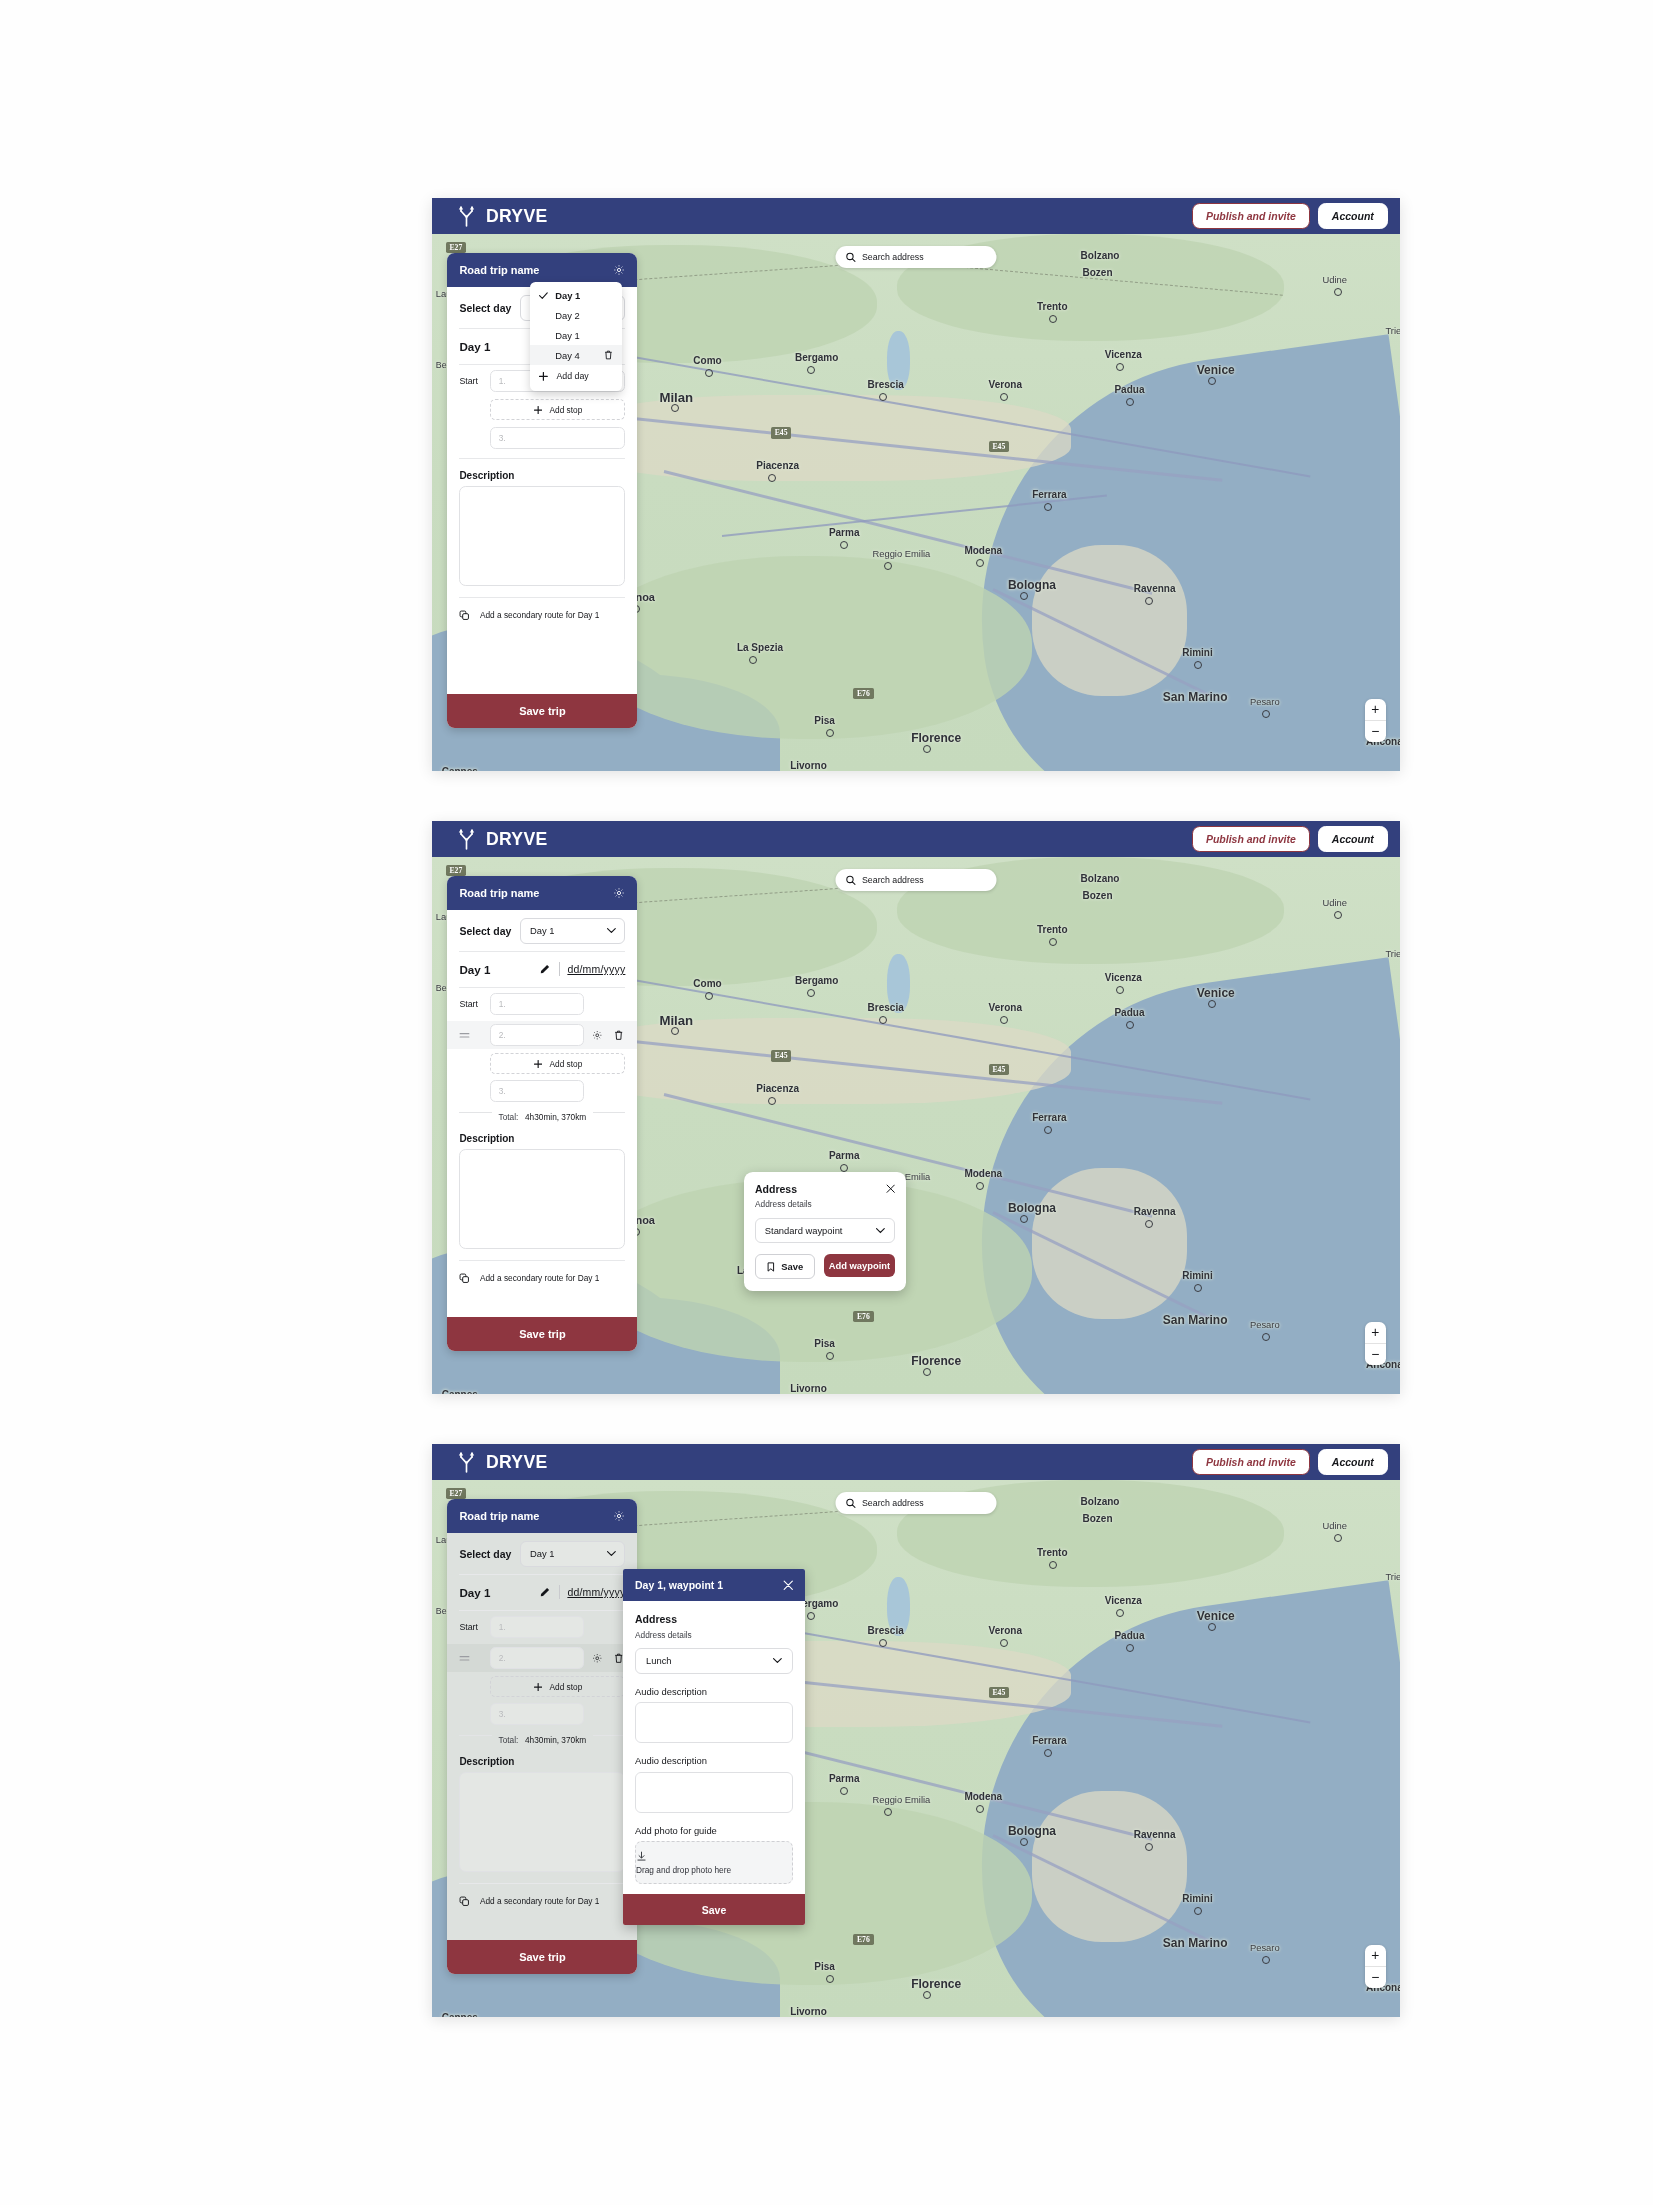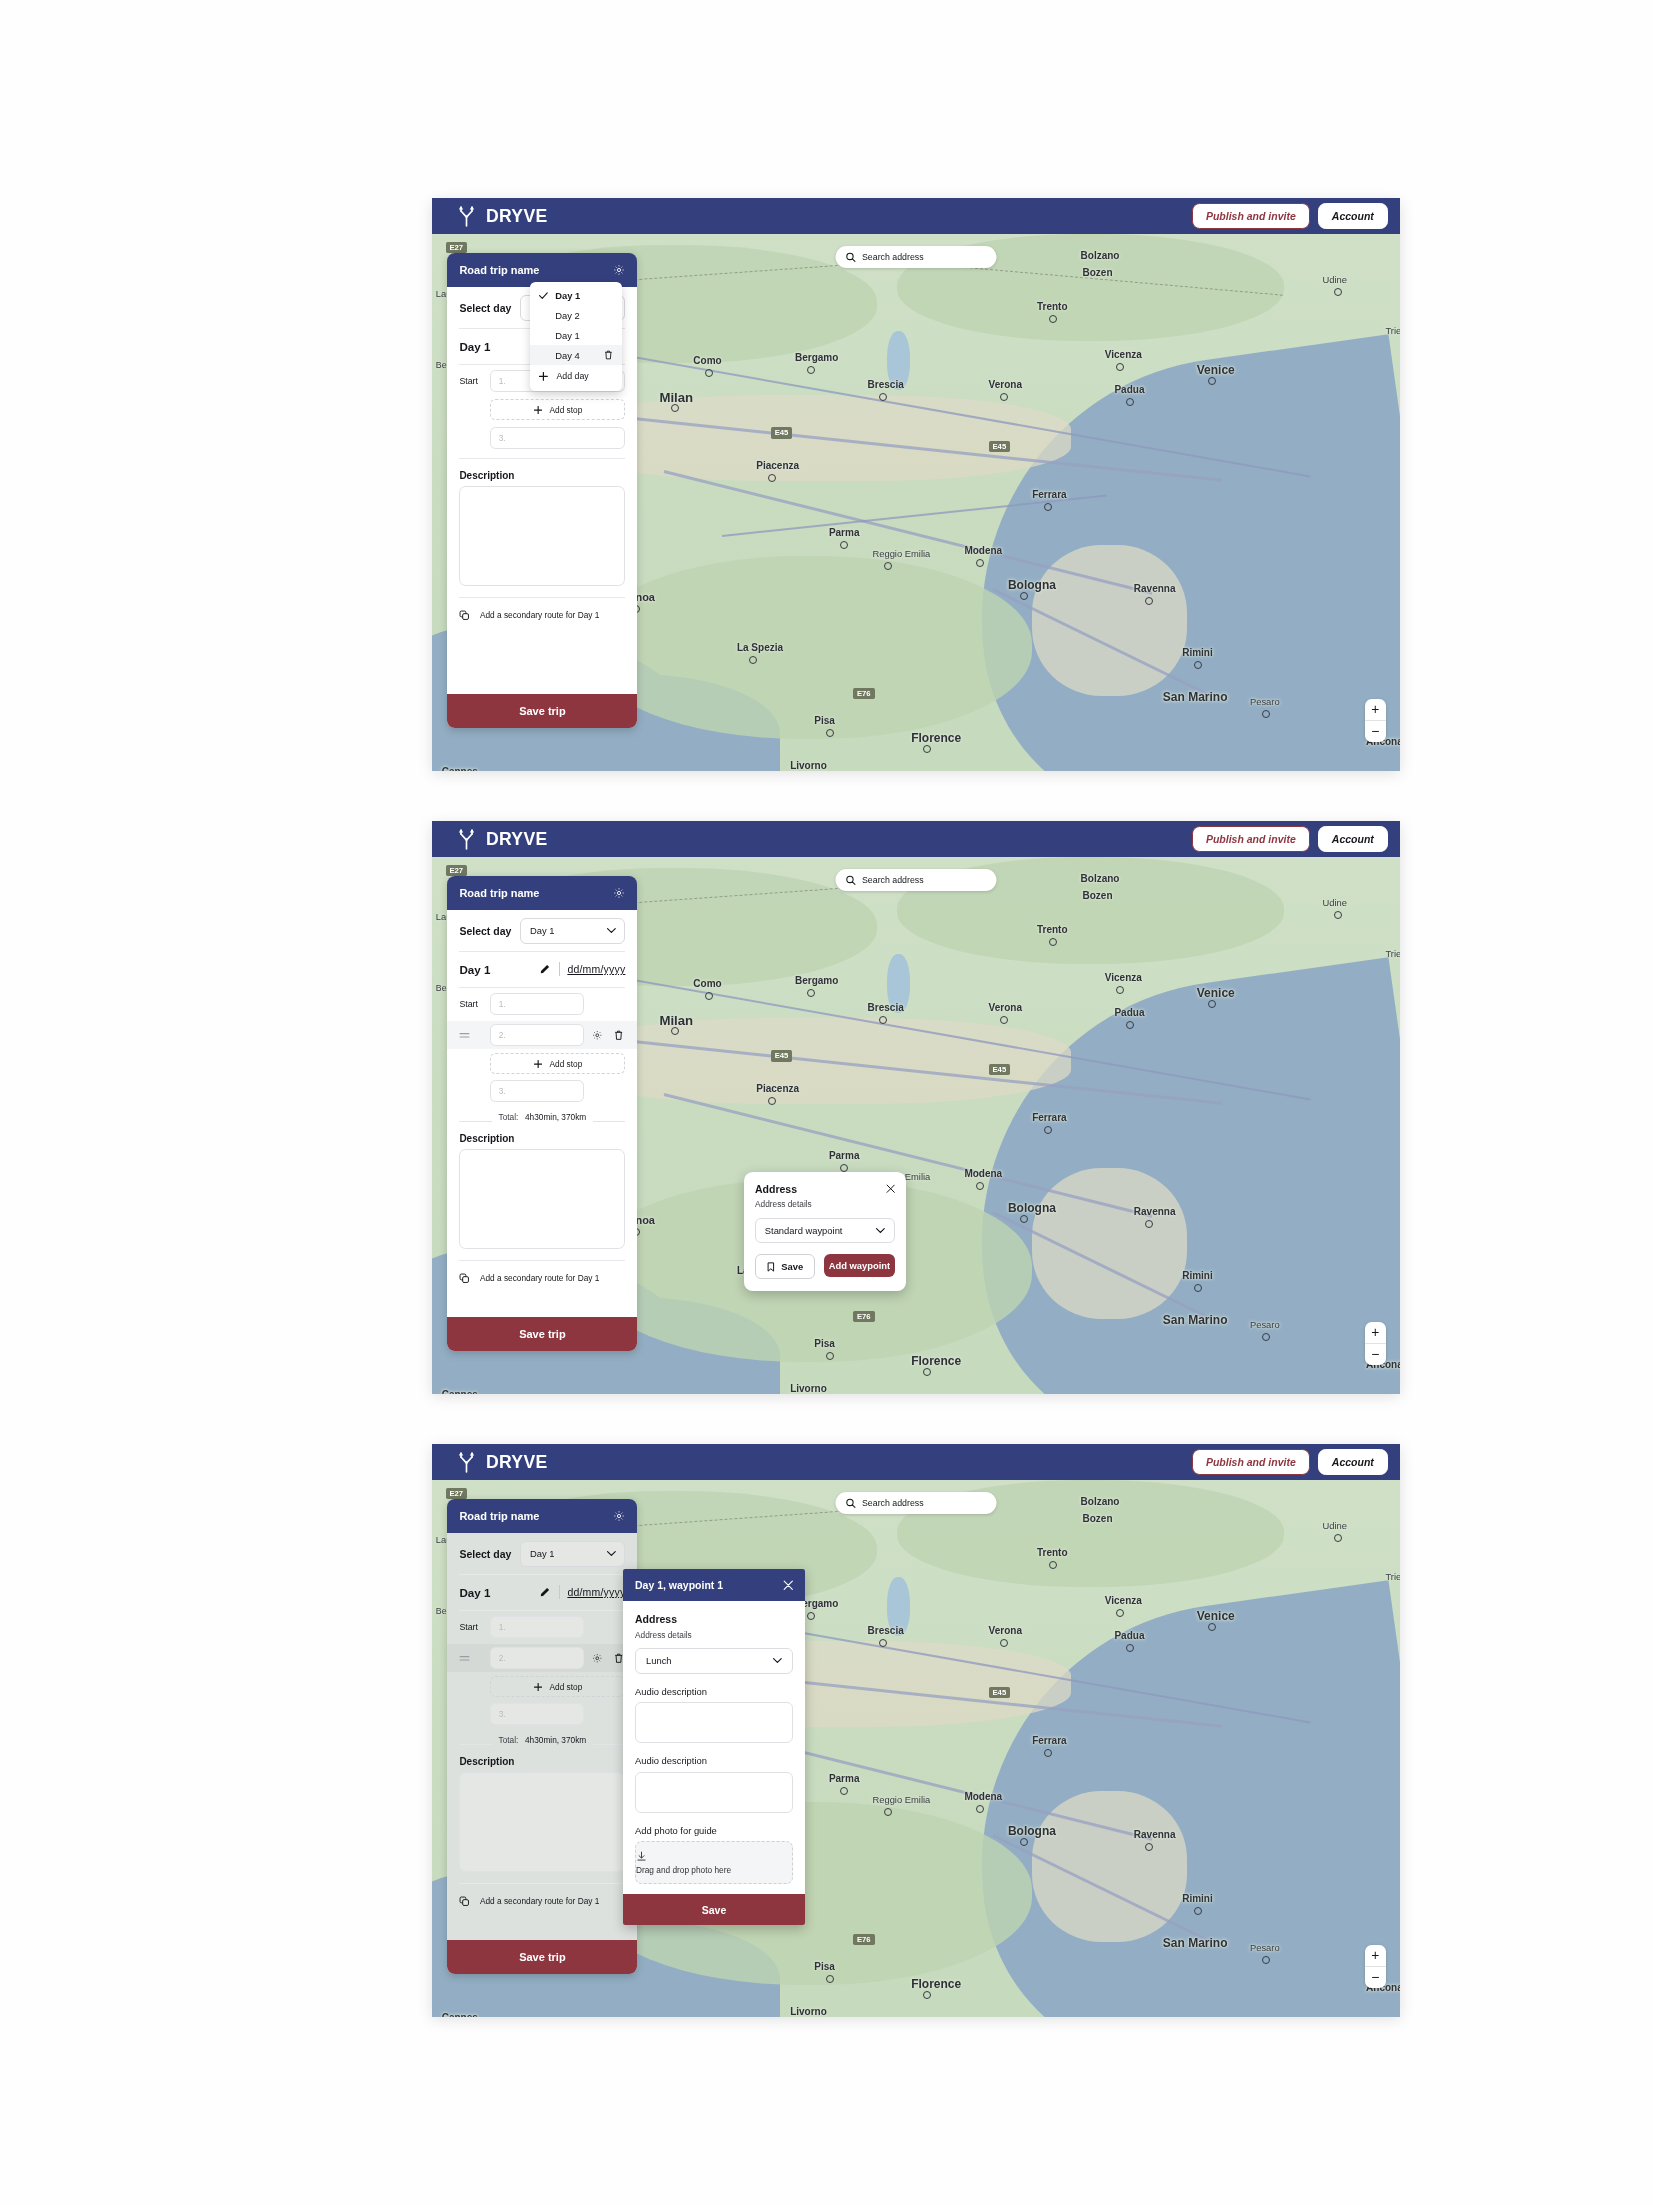--- a/index.html
+++ b/index.html
@@ -80,21 +80,21 @@
     position:absolute;color:#2f3138;font-weight:bold;white-space:nowrap;
     text-shadow:0 0 2.2px #dfe8d8,0 0 3.9px #dfe8d8;
   }
   .maplabel.sm{font-size:9.4px;font-weight:normal;color:#3a3c42;}
   .citydot{
     position:absolute;width:6px;height:6px;border:1.1px solid #3a3c42;
     border-radius:50%;background:transparent;
   }
   .eshield{
     position:absolute;background:#70785f;color:#fff;font-size:7.7px;font-weight:bold;
-    padding:1.1px 3.9px;border-radius:1.7px;
+    padding:1.1px 3.9px;border-radius:1.7px;font-family:Liberation Serif, serif;
   }
 
   
   .searchbox{
     position:absolute;left:50%;transform:translateX(-50%);top:12px;
     width:141px;height:22px;background:#fff;border-radius:11px;
     display:flex;align-items:center;gap:6px;padding:0 10px;z-index:30;
     box-shadow:0 1.1px 3.3px rgba(0,0,0,.16);
   }
   .searchbox .ph{font-size:8.8px;color:#15161a;}
@@ -157,21 +157,21 @@
     display:flex;align-items:center;padding:0 7.7px;font-size:8.3px;color:#b9babd;
     background:#fff;
   }
   .icon-btn{width:14.3px;flex:0 0 auto;display:flex;align-items:center;justify-content:center;}
   .addstop{
     margin:4.4px 0 0 31px;height:19px;border:0.6px dashed #d2d3d7;border-radius:5.5px;
     display:flex;align-items:center;justify-content:center;gap:7.7px;
     font-size:8.3px;color:#15161a;
   }
   .total{
-    display:flex;align-items:flex-end;gap:6.6px;margin-top:6.6px;font-size:8.3px;color:#15161a;
+    display:flex;align-items:flex-start;gap:6.6px;margin-top:6.6px;font-size:8.3px;color:#15161a;
   }
   .total .ln{flex:1 1 auto;height:0.6px;background:#e3e4e6;}
   .total .lbl{color:#3c3e44;}
   .total .val{font-weight:normal;}
 
   .sec-title{font-size:10px;font-weight:bold;color:#15161a;margin:11px 0 5.5px;}
   .textarea{
     height:98px;border:0.6px solid #e0e1e4;border-radius:6.6px;background:#fff;
   }
   .sec-route{

